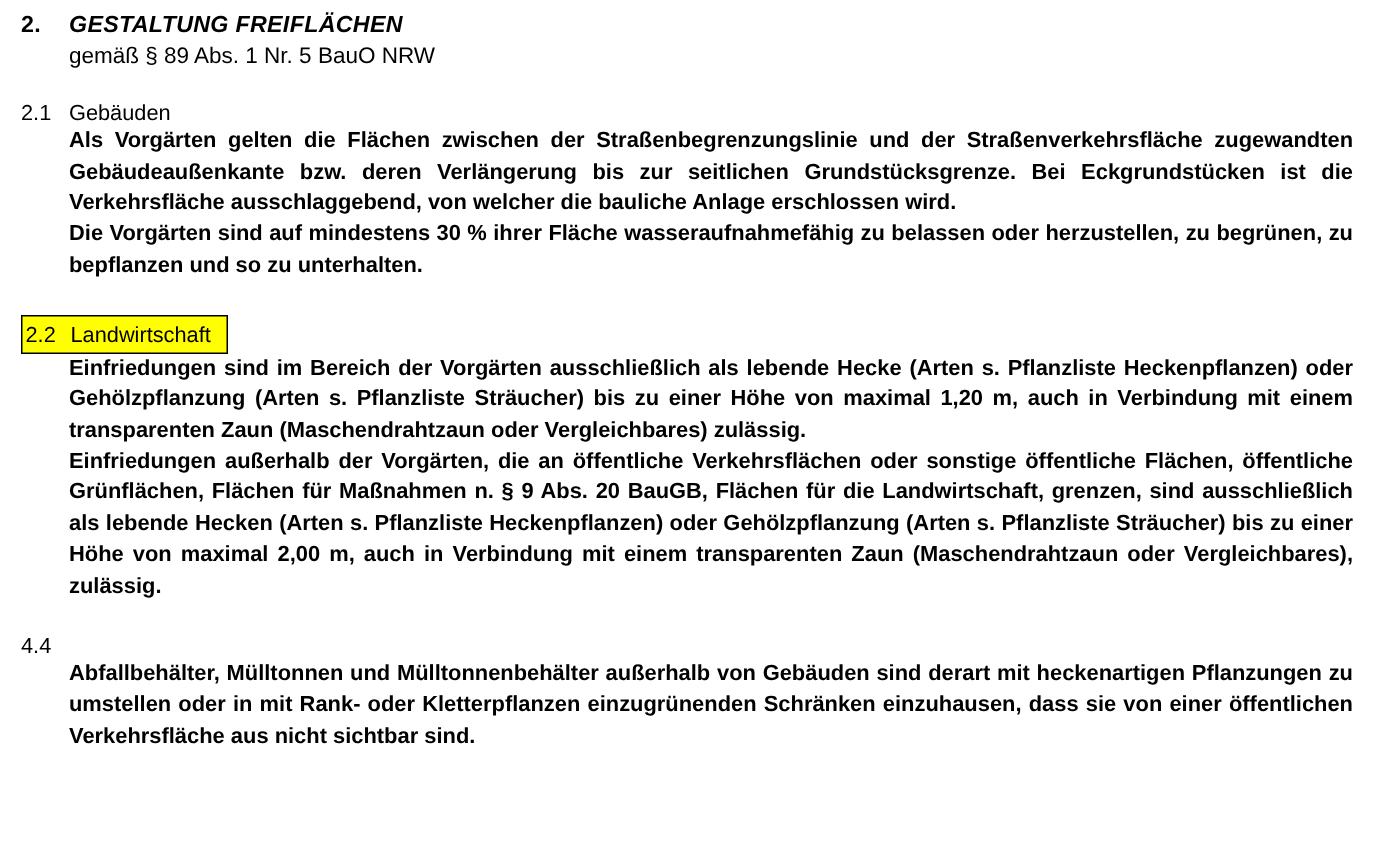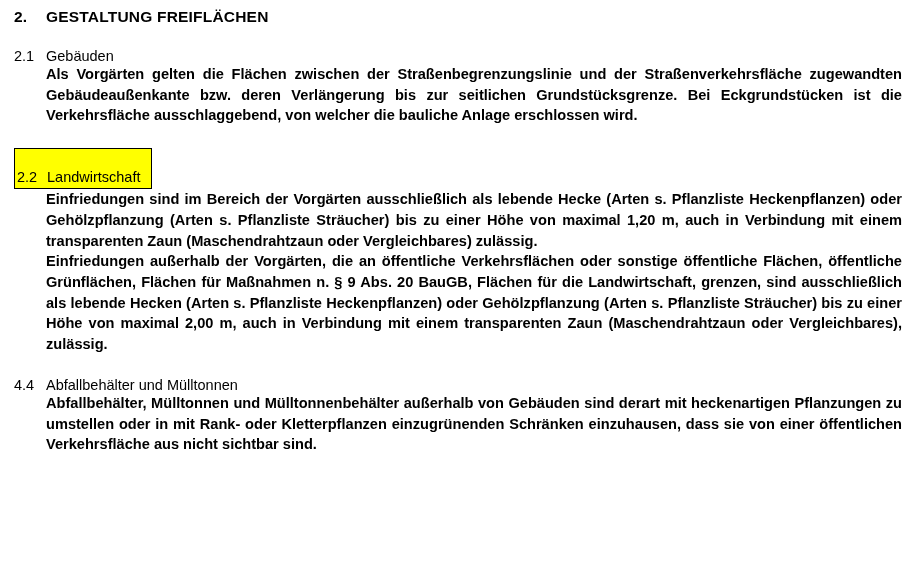--- a/index.html
+++ b/index.html
@@ -29,20 +29,21 @@
     font-weight: bold;
     font-size: 15.5px;
     letter-spacing: 0.2px;
   }
   .sec-head .num {
     width: 32px;
     flex: 0 0 32px;
   }
   .sec-head .ttl {
     flex: 1;
+    font-style: italic;
   }
   .sec-sub {
     margin-left: 32px;
     font-size: 15px;
     margin-top: 3px;
   }
 
   
   .sub-head {
     display: flex;
@@ -55,21 +56,21 @@
     width: 32px;
     flex: 0 0 32px;
   }
   .sub-head.hl {
     margin-left: 0;
   }
   .hl-wrap {
     background: #ffff00;
     display: inline-flex;
     align-items: baseline;
-    padding: 20px 10px 3px 2px;
+    padding: 5px 10px 3px 2px;
     border: 1px solid #000000;
   }
   .hl-wrap .num {
     width: 30px;
     flex: 0 0 30px;
   }
 
   
   p.body {
     margin: 0;
@@ -85,38 +86,39 @@
 </style>
 </head>
 <body>
 
 <div class="page">
 
   <div class="sec-head">
     <span class="num">2.</span>
     <span class="ttl">GESTALTUNG FREIFLÄCHEN</span>
   </div>
+  <div class="sec-sub">gemäß § 89 Abs. 1 Nr. 5 BauO NRW</div>
 
   <div class="sub-head">
     <span class="num">2.1</span>
     <span>Gebäuden</span>
   </div>
 
   <p class="body gap-22">Als Vorgärten gelten die Flächen zwischen der Straßenbegrenzungslinie und der Straßenverkehrsfläche zugewandten Gebäudeaußenkante bzw. deren Verlängerung bis zur seitlichen Grundstücksgrenze. Bei Eckgrundstücken ist die Verkehrsfläche ausschlaggebend, von welcher die bauliche Anlage erschlossen wird.</p>
+  <p class="body">Die Vorgärten sind auf mindestens 30 % ihrer Fläche wasseraufnahmefähig zu belassen oder herzustellen, zu begrünen, zu bepflanzen und so zu unterhalten.</p>
 
   <div class="sub-head hl">
     <span class="hl-wrap">
       <span class="num">2.2</span>
       <span>Landwirtschaft</span>
     </span>
   </div>
 
   <p class="body gap-22">Einfriedungen sind im Bereich der Vorgärten ausschließlich als lebende Hecke (Arten s. Pflanzliste Heckenpflanzen) oder Gehölzpflanzung (Arten s. Pflanzliste Sträucher) bis zu einer Höhe von maximal 1,20 m, auch in Verbindung mit einem transparenten Zaun (Maschendrahtzaun oder Vergleichbares) zulässig.</p>
   <p class="body gap-18">Einfriedungen außerhalb der Vorgärten, die an öffentliche Verkehrsflächen oder sonstige öffentliche Flächen, öffentliche Grünflächen, Flächen für Maßnahmen n. § 9 Abs. 20 BauGB, Flächen für die Landwirtschaft, grenzen, sind ausschließlich als lebende Hecken (Arten s. Pflanzliste Heckenpflanzen) oder Gehölzpflanzung (Arten s. Pflanzliste Sträucher) bis zu einer Höhe von maximal 2,00 m, auch in Verbindung mit einem transparenten Zaun (Maschendrahtzaun oder Vergleichbares), zulässig.</p>
 
   <div class="sub-head">
     <span class="num">4.4</span>
-    <span>Abfallbehälter und Mülltonnen</span>
   </div>
 
   <p class="body gap-22">Abfallbehälter, Mülltonnen und Mülltonnenbehälter außerhalb von Gebäuden sind derart mit heckenartigen Pflanzungen zu umstellen oder in mit Rank- oder Kletterpflanzen einzugrünenden Schränken einzuhausen, dass sie von einer öffentlichen Verkehrsfläche aus nicht sichtbar sind.</p>
 
 </div>
 
 </body></html>

